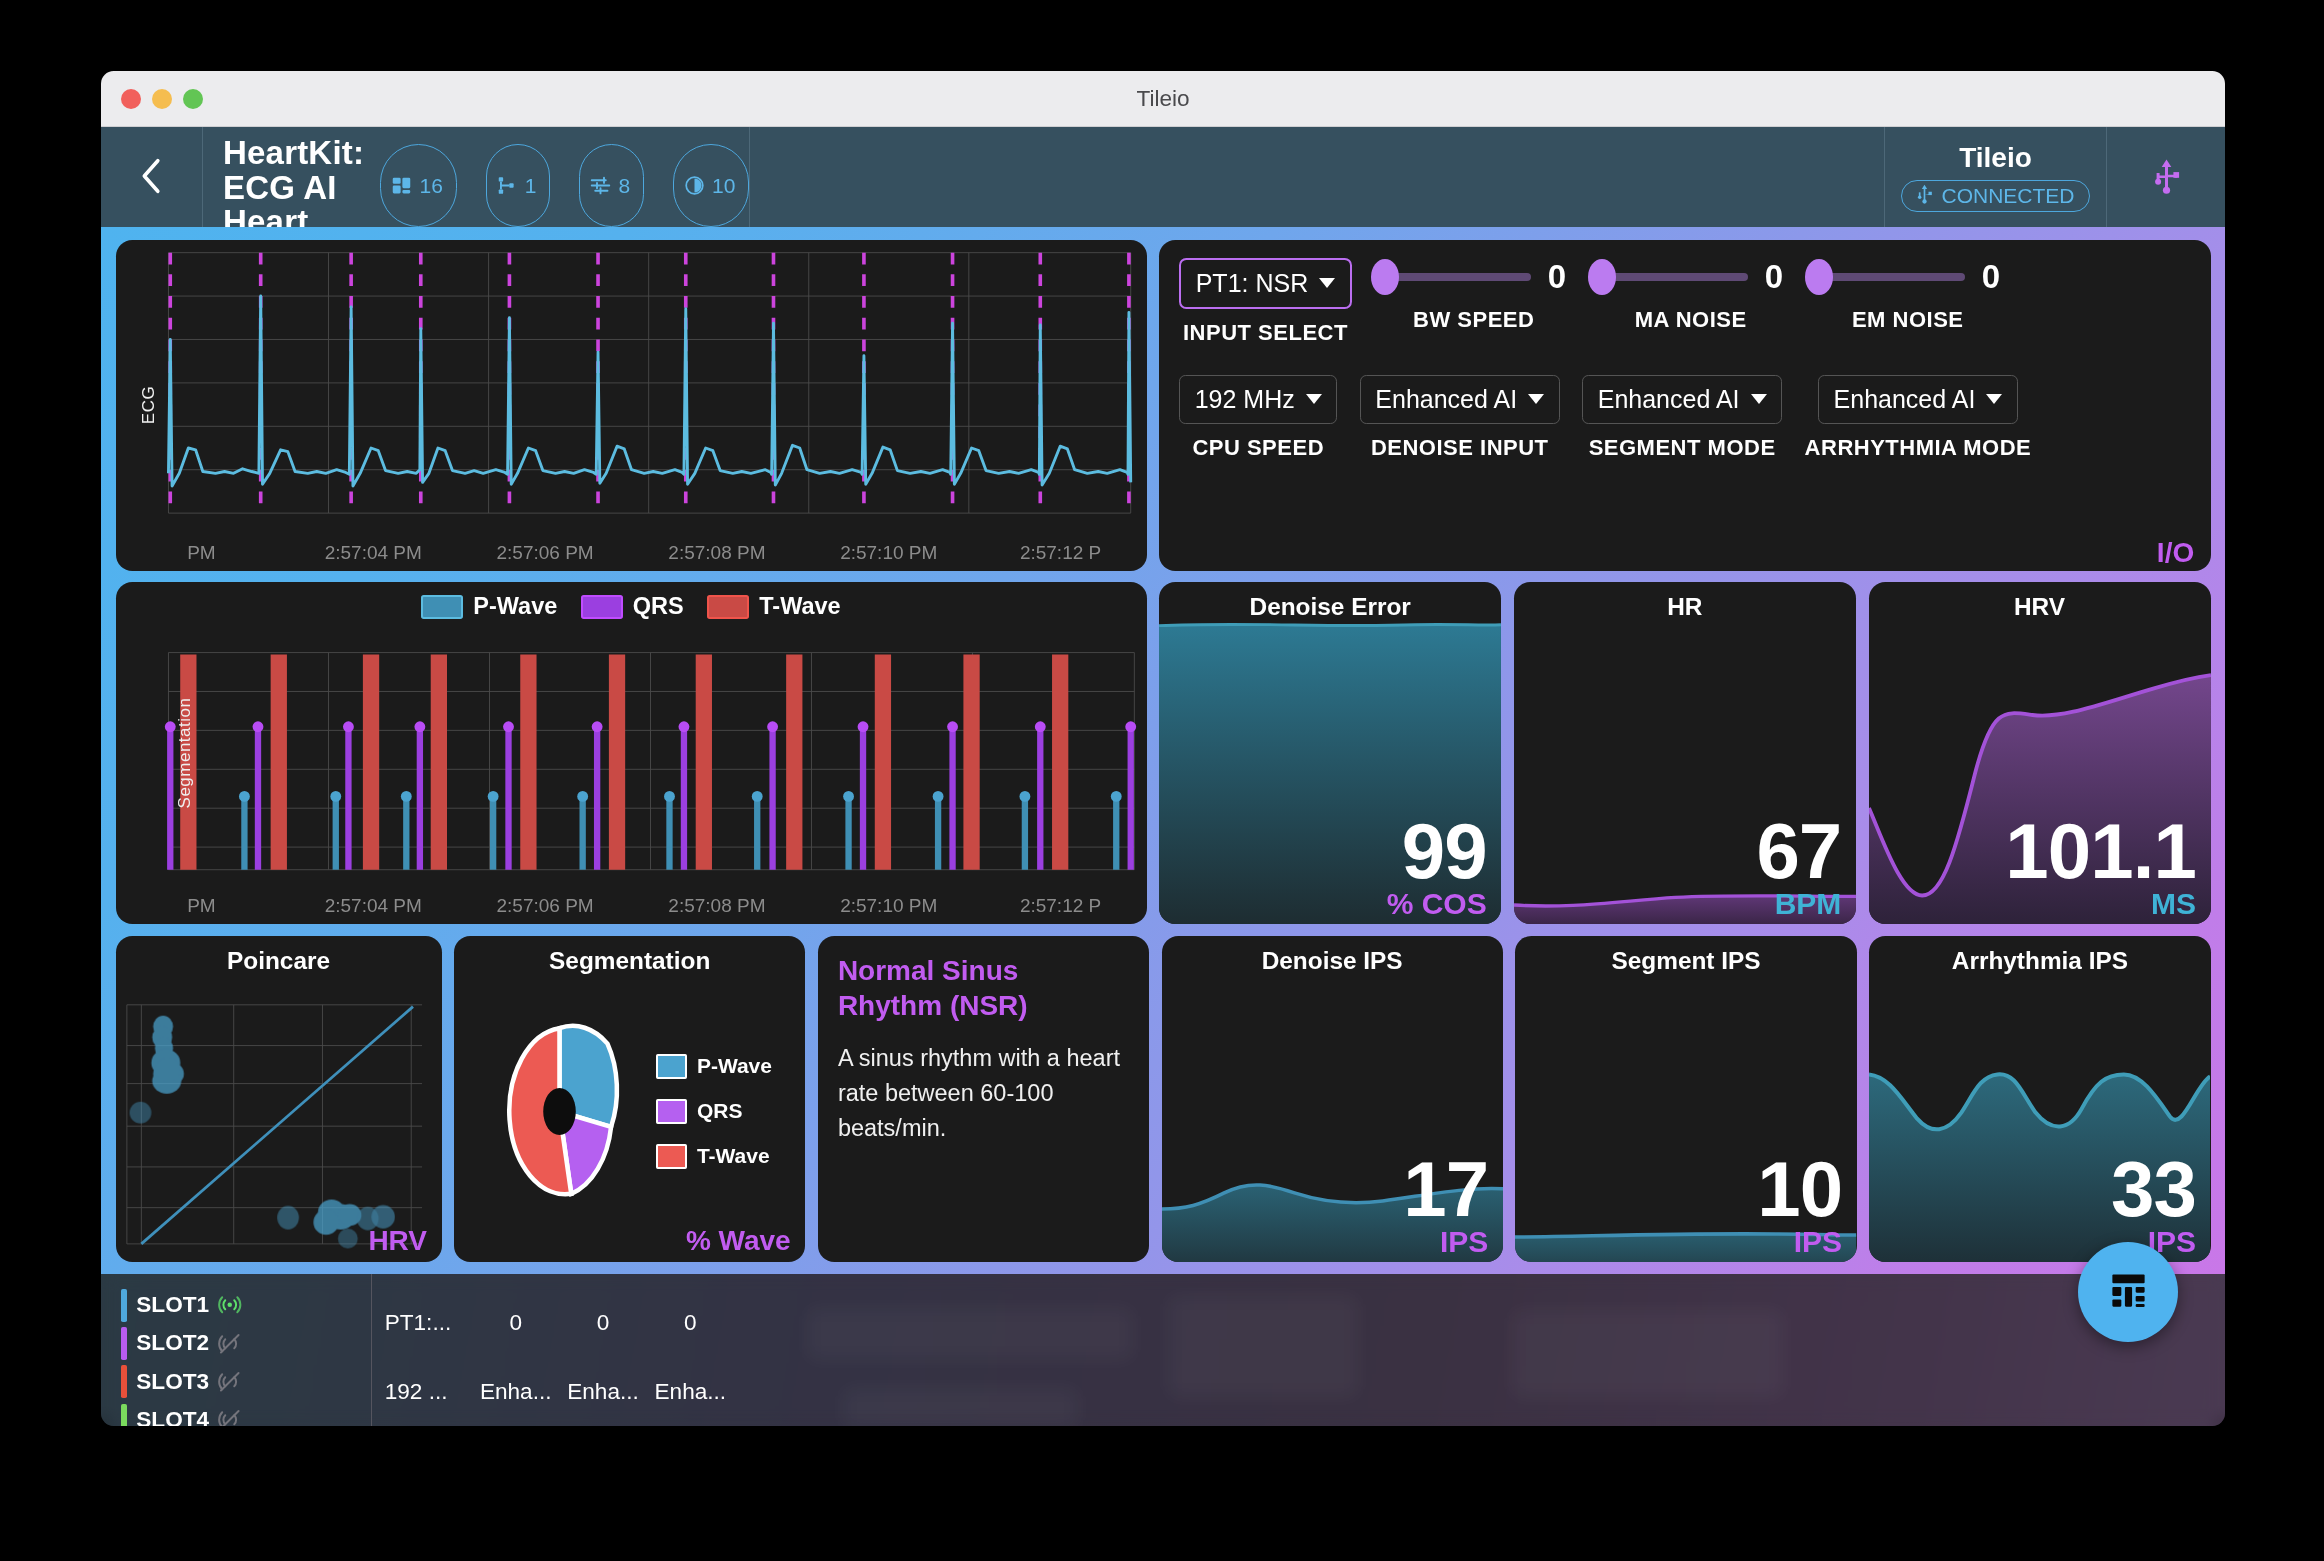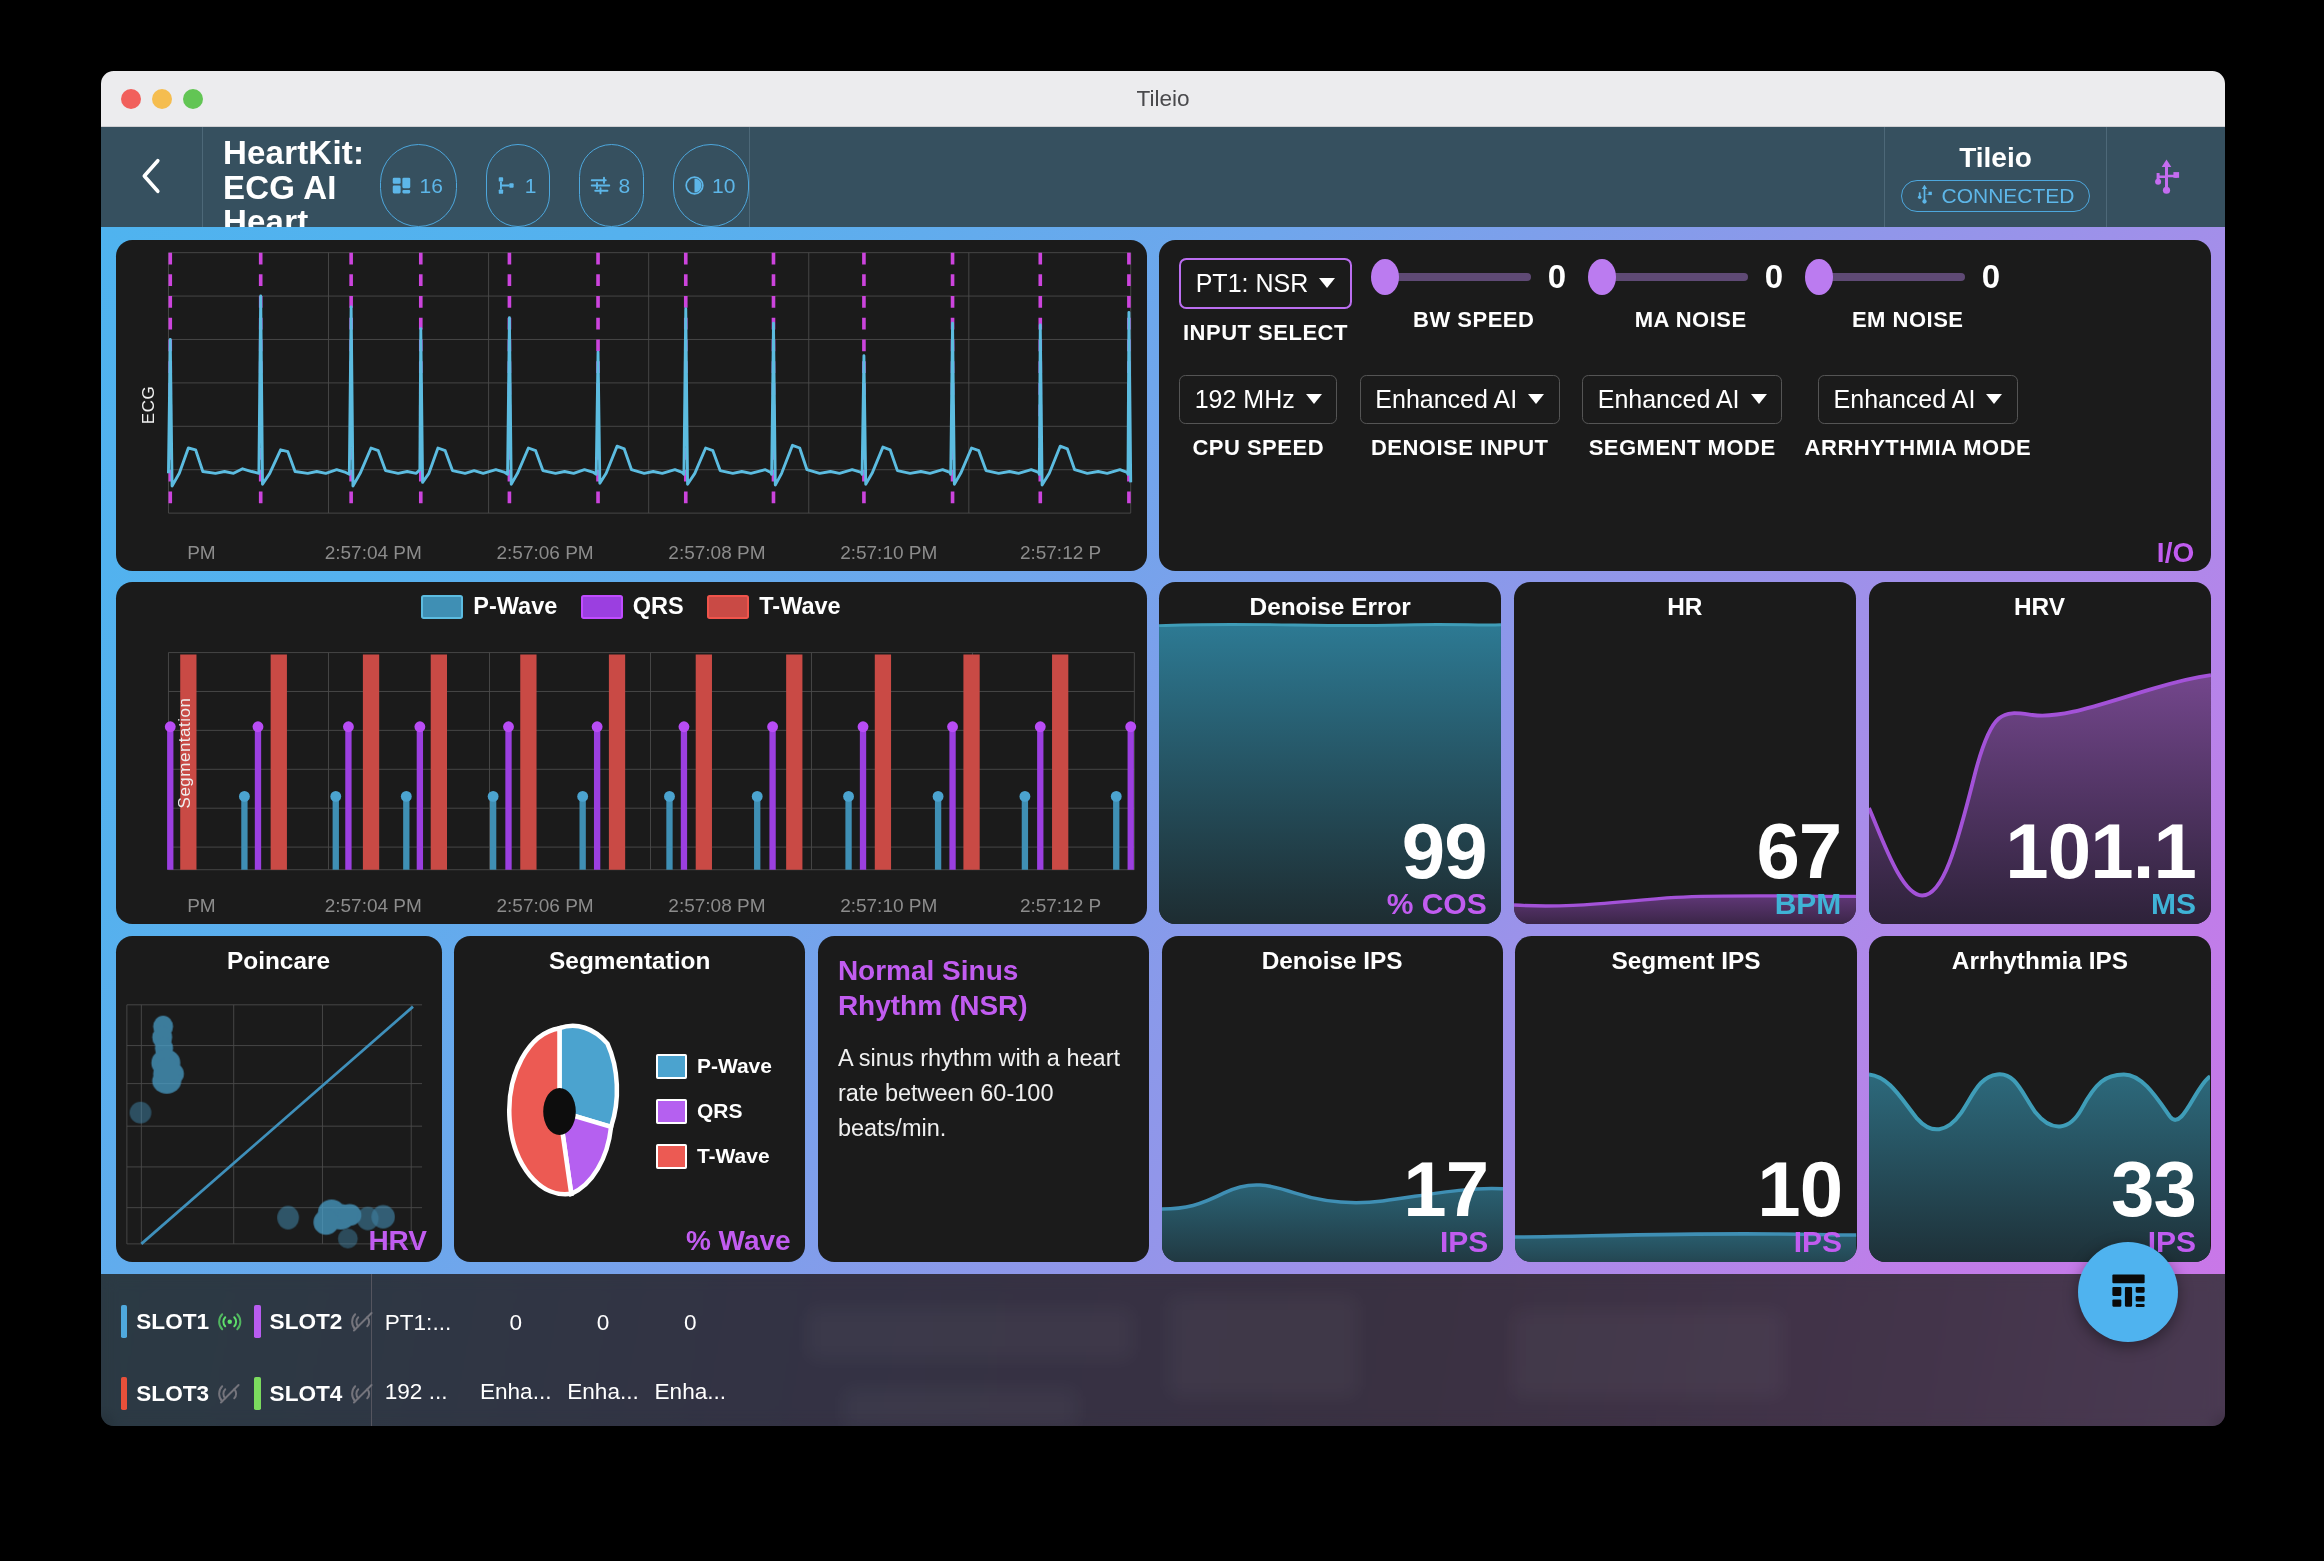--- a/index.html
+++ b/index.html
@@ -205,21 +205,21 @@
     display: flex; align-items: stretch;
     overflow: hidden;
   }
   #bottombar::after {
     content: ""; position: absolute; inset: 0;
     backdrop-filter: blur(7.2px);
     pointer-events: none;
   }
   #slots {
     width: 271px; padding: 14.5px 0 0 20px;
-    display: grid; grid-template-columns: 1fr 1fr; grid-template-rows: 1fr 1fr;
+    display: grid; grid-template-columns: 1fr; grid-template-rows: 1fr 1fr;
     column-gap: 12.7px; row-gap: 5.4px;
     border-right: 0.9px solid #55555f;
     z-index: 2;
   }
   .slot { display: flex; align-items: center; gap: 9px; }
   .slot-bar { width: 6.3px; height: 33px; border-radius: 1.8px; }
   .slot-name { color: #fff; font-size: 22.6px; font-weight: 700; }
   .slot-ico { width: 23.5px; height: 23.5px; }
   #bb-values {
     width: 362px; padding: 14.5px 0 0 12.7px;

